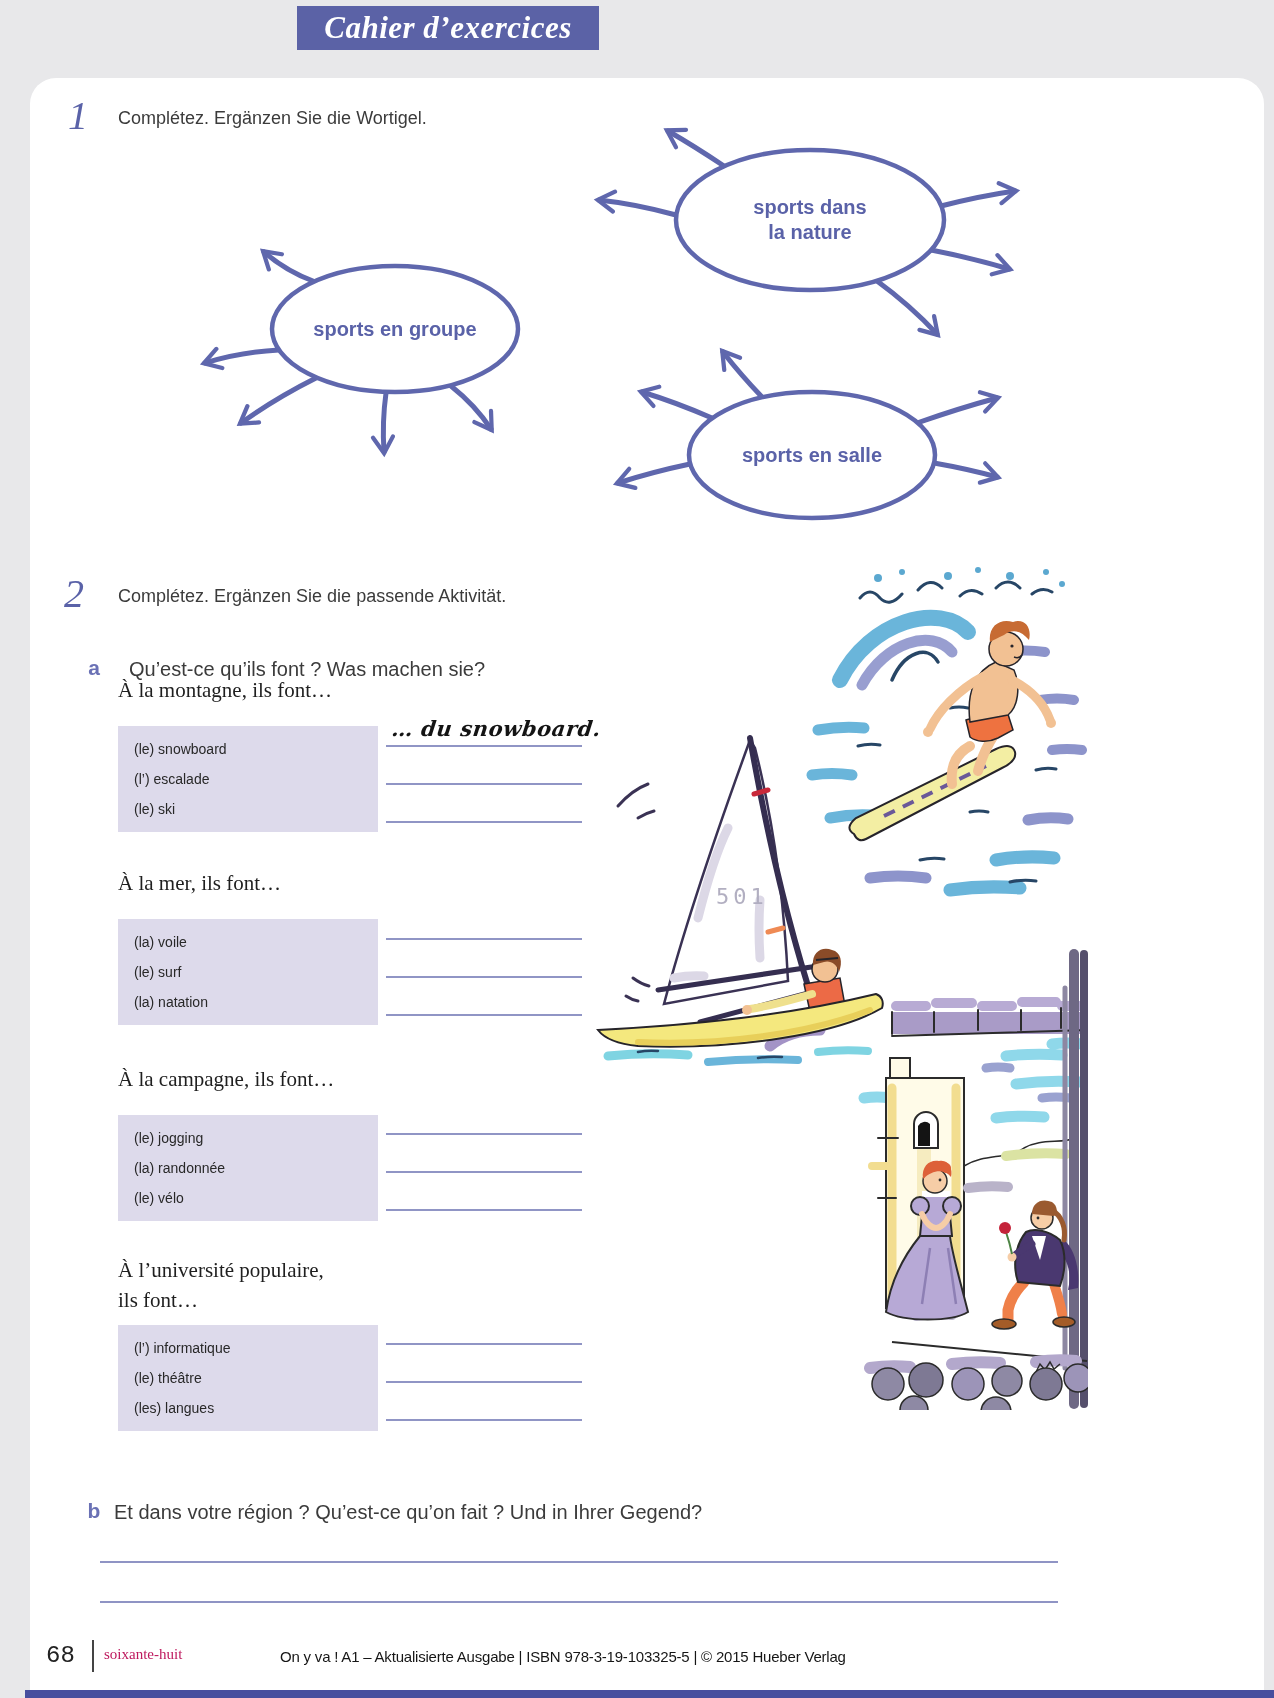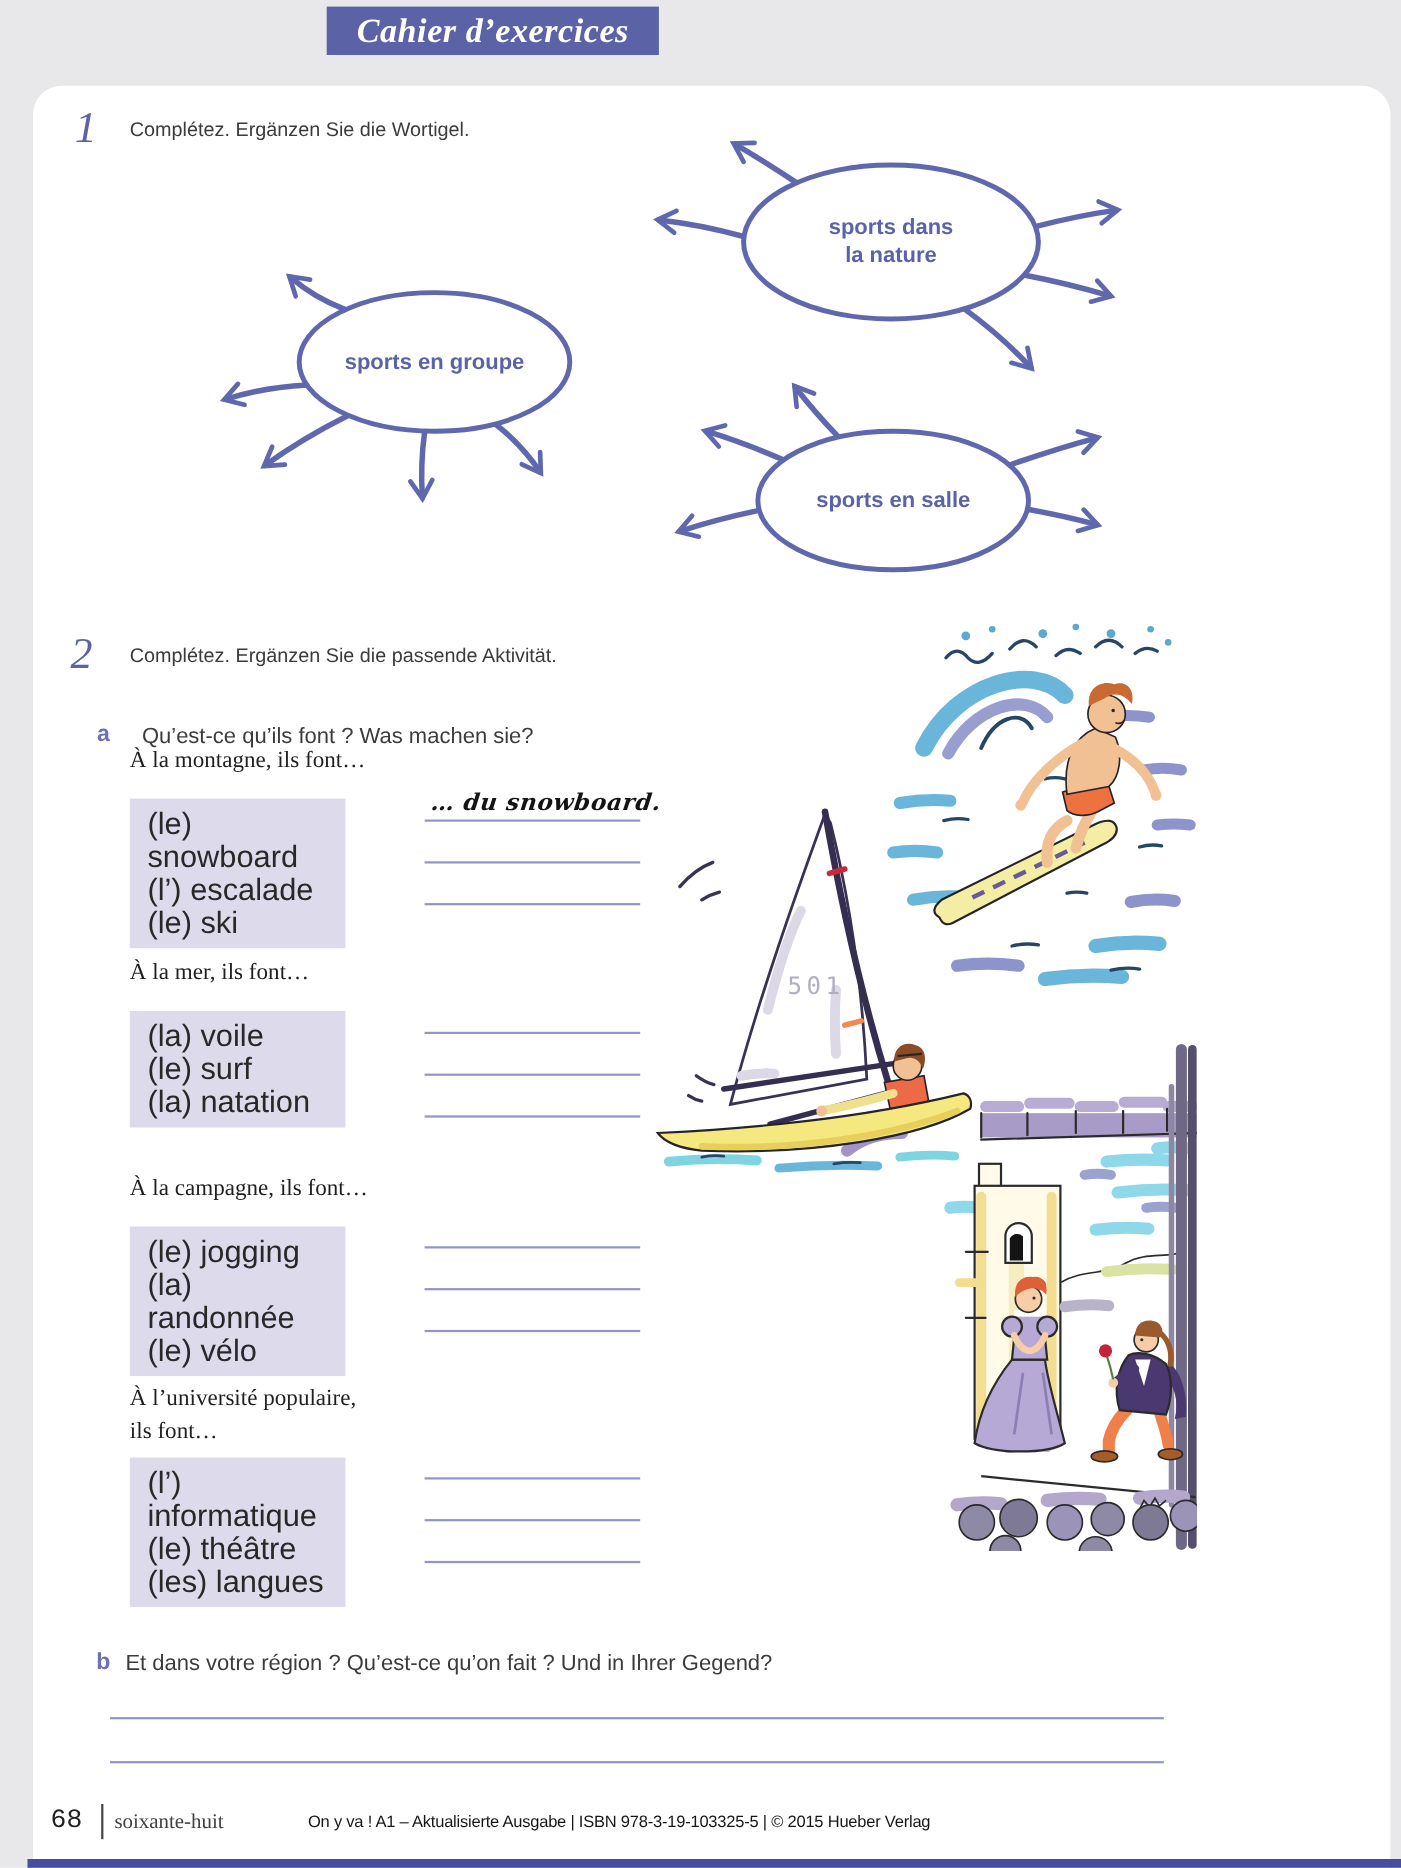--- a/index.html
+++ b/index.html
@@ -27,37 +27,37 @@
 
   .exnum{
     font-family:"Liberation Serif",serif;font-style:italic;
     color:#5a62a8;font-size:40px;line-height:1;width:40px;text-align:center;
   }
   .instr{font-size:18px;color:#3b3b3b;}
   .letter{color:#6a71b5;font-weight:bold;font-size:21px;width:24px;text-align:center;}
   .question{font-size:20px;color:#3b3b3b;}
   .prompt{font-family:"Liberation Serif",serif;font-size:21px;color:#1f1f1f;}
   .optbox{
-    width:196px;background:#dddaeb;
+    width:260px;background:#dddaeb;
     padding:8px 0 8px 16px;box-sizing:border-box;
-    font-size:28px;color:#282828;line-height:30px;
+    font-size:14px;color:#282828;line-height:30px;
   }
   .ansline{height:1.6px;background:#9095c5;}
   .blongline{height:1.6px;background:#8f94c4;}
   .handwriting{
     font-family:"DejaVu Serif",serif;font-style:italic;font-weight:bold;
     font-size:21px;color:#141414;transform:skewX(-7deg);
     letter-spacing:.6px;white-space:nowrap;
   }
   .bubble-label{
     color:#5a62a8;font-weight:bold;font-size:20px;text-align:center;
     width:240px;line-height:25px;
   }
   .footer-num{font-family:Liberation Mono, monospace;font-size:24px;color:#222;}
-  .footer-word{font-family:"Liberation Serif",serif;font-size:19px;color:#404040;}
+  .footer-word{font-family:"Liberation Serif",serif;font-size:15px;color:#be185d;}
   .footer-divider{width:2px;background:#444;height:32px;}
   .imprint{font-size:15px;letter-spacing:-0.2px;color:#161616;}
   svg{display:block;}
 </style>
 </head>
 <body>
 
 <div class="abs card"></div>
 
 <div class="abs banner">

